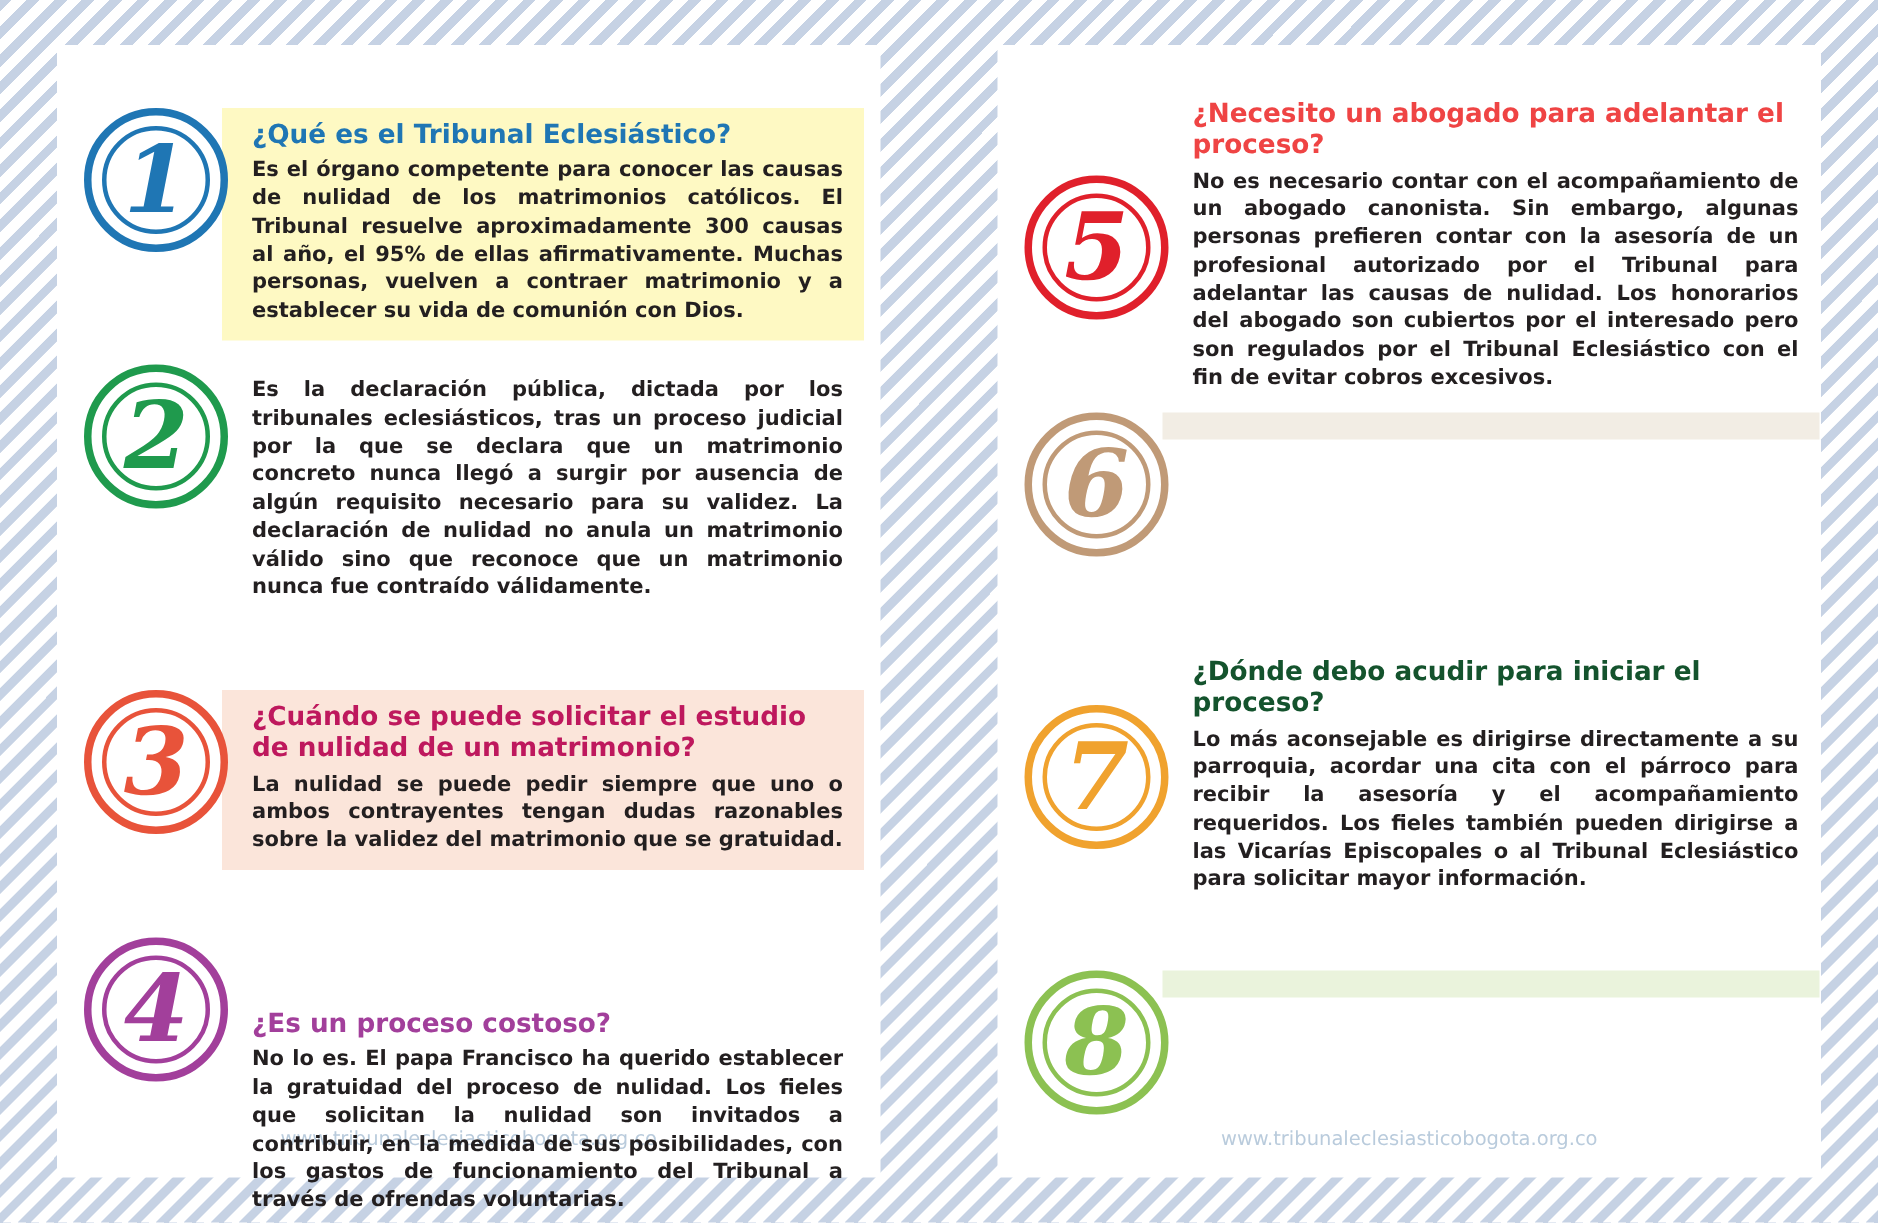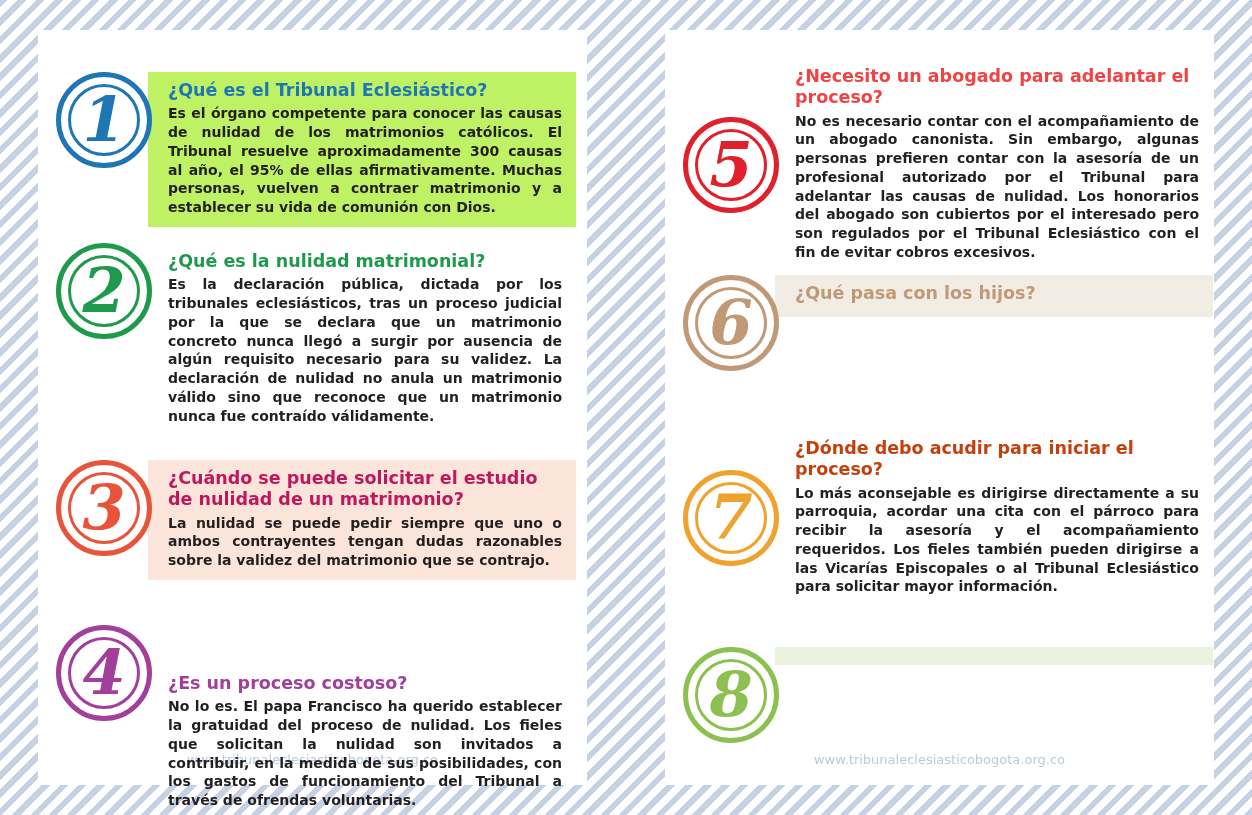--- a/index.html
+++ b/index.html
@@ -108,21 +108,21 @@
   #row1 { position: absolute; left: 18px; top: 42px;  width: 520px; }
   #row2 { position: absolute; left: 18px; top: 213px; width: 520px; }
   #row3 { position: absolute; left: 18px; top: 430px; width: 520px; }
   #row4 { position: absolute; left: 18px; top: 595px; width: 520px; }
   
   #row5 { position: absolute; left: 18px; top: 28px;  width: 530px; }
   #row6 { position: absolute; left: 18px; top: 245px; width: 530px; }
   #row7 { position: absolute; left: 18px; top: 400px; width: 530px; }
   #row8 { position: absolute; left: 18px; top: 617px; width: 530px; }
 
-  #row1 .qa-body { width: 430px; background: #bef264; }
+  #row1 .qa-body { width: 430px; background: #fef9c3; }
   #row2 .qa-body { width: 430px; background: transparent; }
   #row3 .qa-body { width: 430px; background: #fbe5da; }
   #row4 .qa-body { width: 430px; background: transparent; }
   #row5 .qa-body { width: 440px; background: transparent; }
   #row6 .qa-body { width: 440px; background: #f2ede4; }
   #row7 .qa-body { width: 440px; background: transparent; }
   #row8 .qa-body { width: 440px; background: #eaf3dc; }
 
   #row5 { align-items: center; }
   #row7 { align-items: center; }
@@ -144,34 +144,33 @@
     </div>
   </div>
 
   <div class="qa-row" id="row2">
     <div class="num-badge" style="border: 5px solid rgb(31, 154, 77);">
       <div class="inner" style="border: 3px solid rgb(31, 154, 77);">
         <span style="color: rgb(31, 154, 77);">2</span>
       </div>
     </div>
     <div class="qa-body">
-      <p class="qa-q" style="color: rgb(31, 154, 77);">¿Qué es la nulidad matrimonial?</p>
       <p class="qa-a">Es la declaración pública, dictada por los tribunales eclesiásticos, tras un proceso judicial por la que se declara que un matrimonio concreto nunca llegó a surgir por ausencia de algún requisito necesario para su validez. La declaración de nulidad no anula un matrimonio válido sino que reconoce que un matrimonio nunca fue contraído válidamente.</p>
     </div>
   </div>
 
   <div class="qa-row" id="row3">
     <div class="num-badge" style="border: 5px solid rgb(232, 83, 58);">
       <div class="inner" style="border: 3px solid rgb(232, 83, 58);">
         <span style="color: rgb(232, 83, 58);">3</span>
       </div>
     </div>
     <div class="qa-body">
       <p class="qa-q" style="color: #be185d;">¿Cuándo se puede solicitar el estudio de nulidad de un matrimonio?</p>
-      <p class="qa-a">La nulidad se puede pedir siempre que uno o ambos contrayentes tengan dudas razonables sobre la validez del matrimonio que se contrajo.</p>
+      <p class="qa-a">La nulidad se puede pedir siempre que uno o ambos contrayentes tengan dudas razonables sobre la validez del matrimonio que se gratuidad.</p>
     </div>
   </div>
 
   <div class="qa-row" id="row4">
     <div class="num-badge" style="border: 5px solid rgb(162, 63, 155);">
       <div class="inner" style="border: 3px solid rgb(162, 63, 155);">
         <span style="color: rgb(162, 63, 155);">4</span>
       </div>
     </div>
     <div class="qa-body">
@@ -197,32 +196,31 @@
     </div>
   </div>
 
   <div class="qa-row" id="row6">
     <div class="num-badge" style="border: 5px solid rgb(192, 154, 119);">
       <div class="inner" style="border: 3px solid rgb(192, 154, 119);">
         <span style="color: rgb(192, 154, 119);">6</span>
       </div>
     </div>
     <div class="qa-body">
-      <p class="qa-q" style="color: rgb(192, 154, 119);">¿Qué pasa con los hijos?</p>
     </div>
   </div>
 
   <div class="qa-row" id="row7">
     <div class="num-badge" style="border: 5px solid rgb(240, 162, 46);">
       <div class="inner" style="border: 3px solid rgb(240, 162, 46);">
         <span style="color: rgb(240, 162, 46);">7</span>
       </div>
     </div>
     <div class="qa-body">
-      <p class="qa-q" style="color: #c2410c;">¿Dónde debo acudir para iniciar el proceso?</p>
+      <p class="qa-q" style="color: #14532d;">¿Dónde debo acudir para iniciar el proceso?</p>
       <p class="qa-a">Lo más aconsejable es dirigirse directamente a su parroquia, acordar una cita con el párroco para recibir la asesoría y el acompañamiento requeridos. Los fieles también pueden dirigirse a las Vicarías Episcopales o al Tribunal Eclesiástico para solicitar mayor información.</p>
     </div>
   </div>
 
   <div class="qa-row" id="row8">
     <div class="num-badge" style="border: 5px solid rgb(140, 193, 82);">
       <div class="inner" style="border: 3px solid rgb(140, 193, 82);">
         <span style="color: rgb(140, 193, 82);">8</span>
       </div>
     </div>

